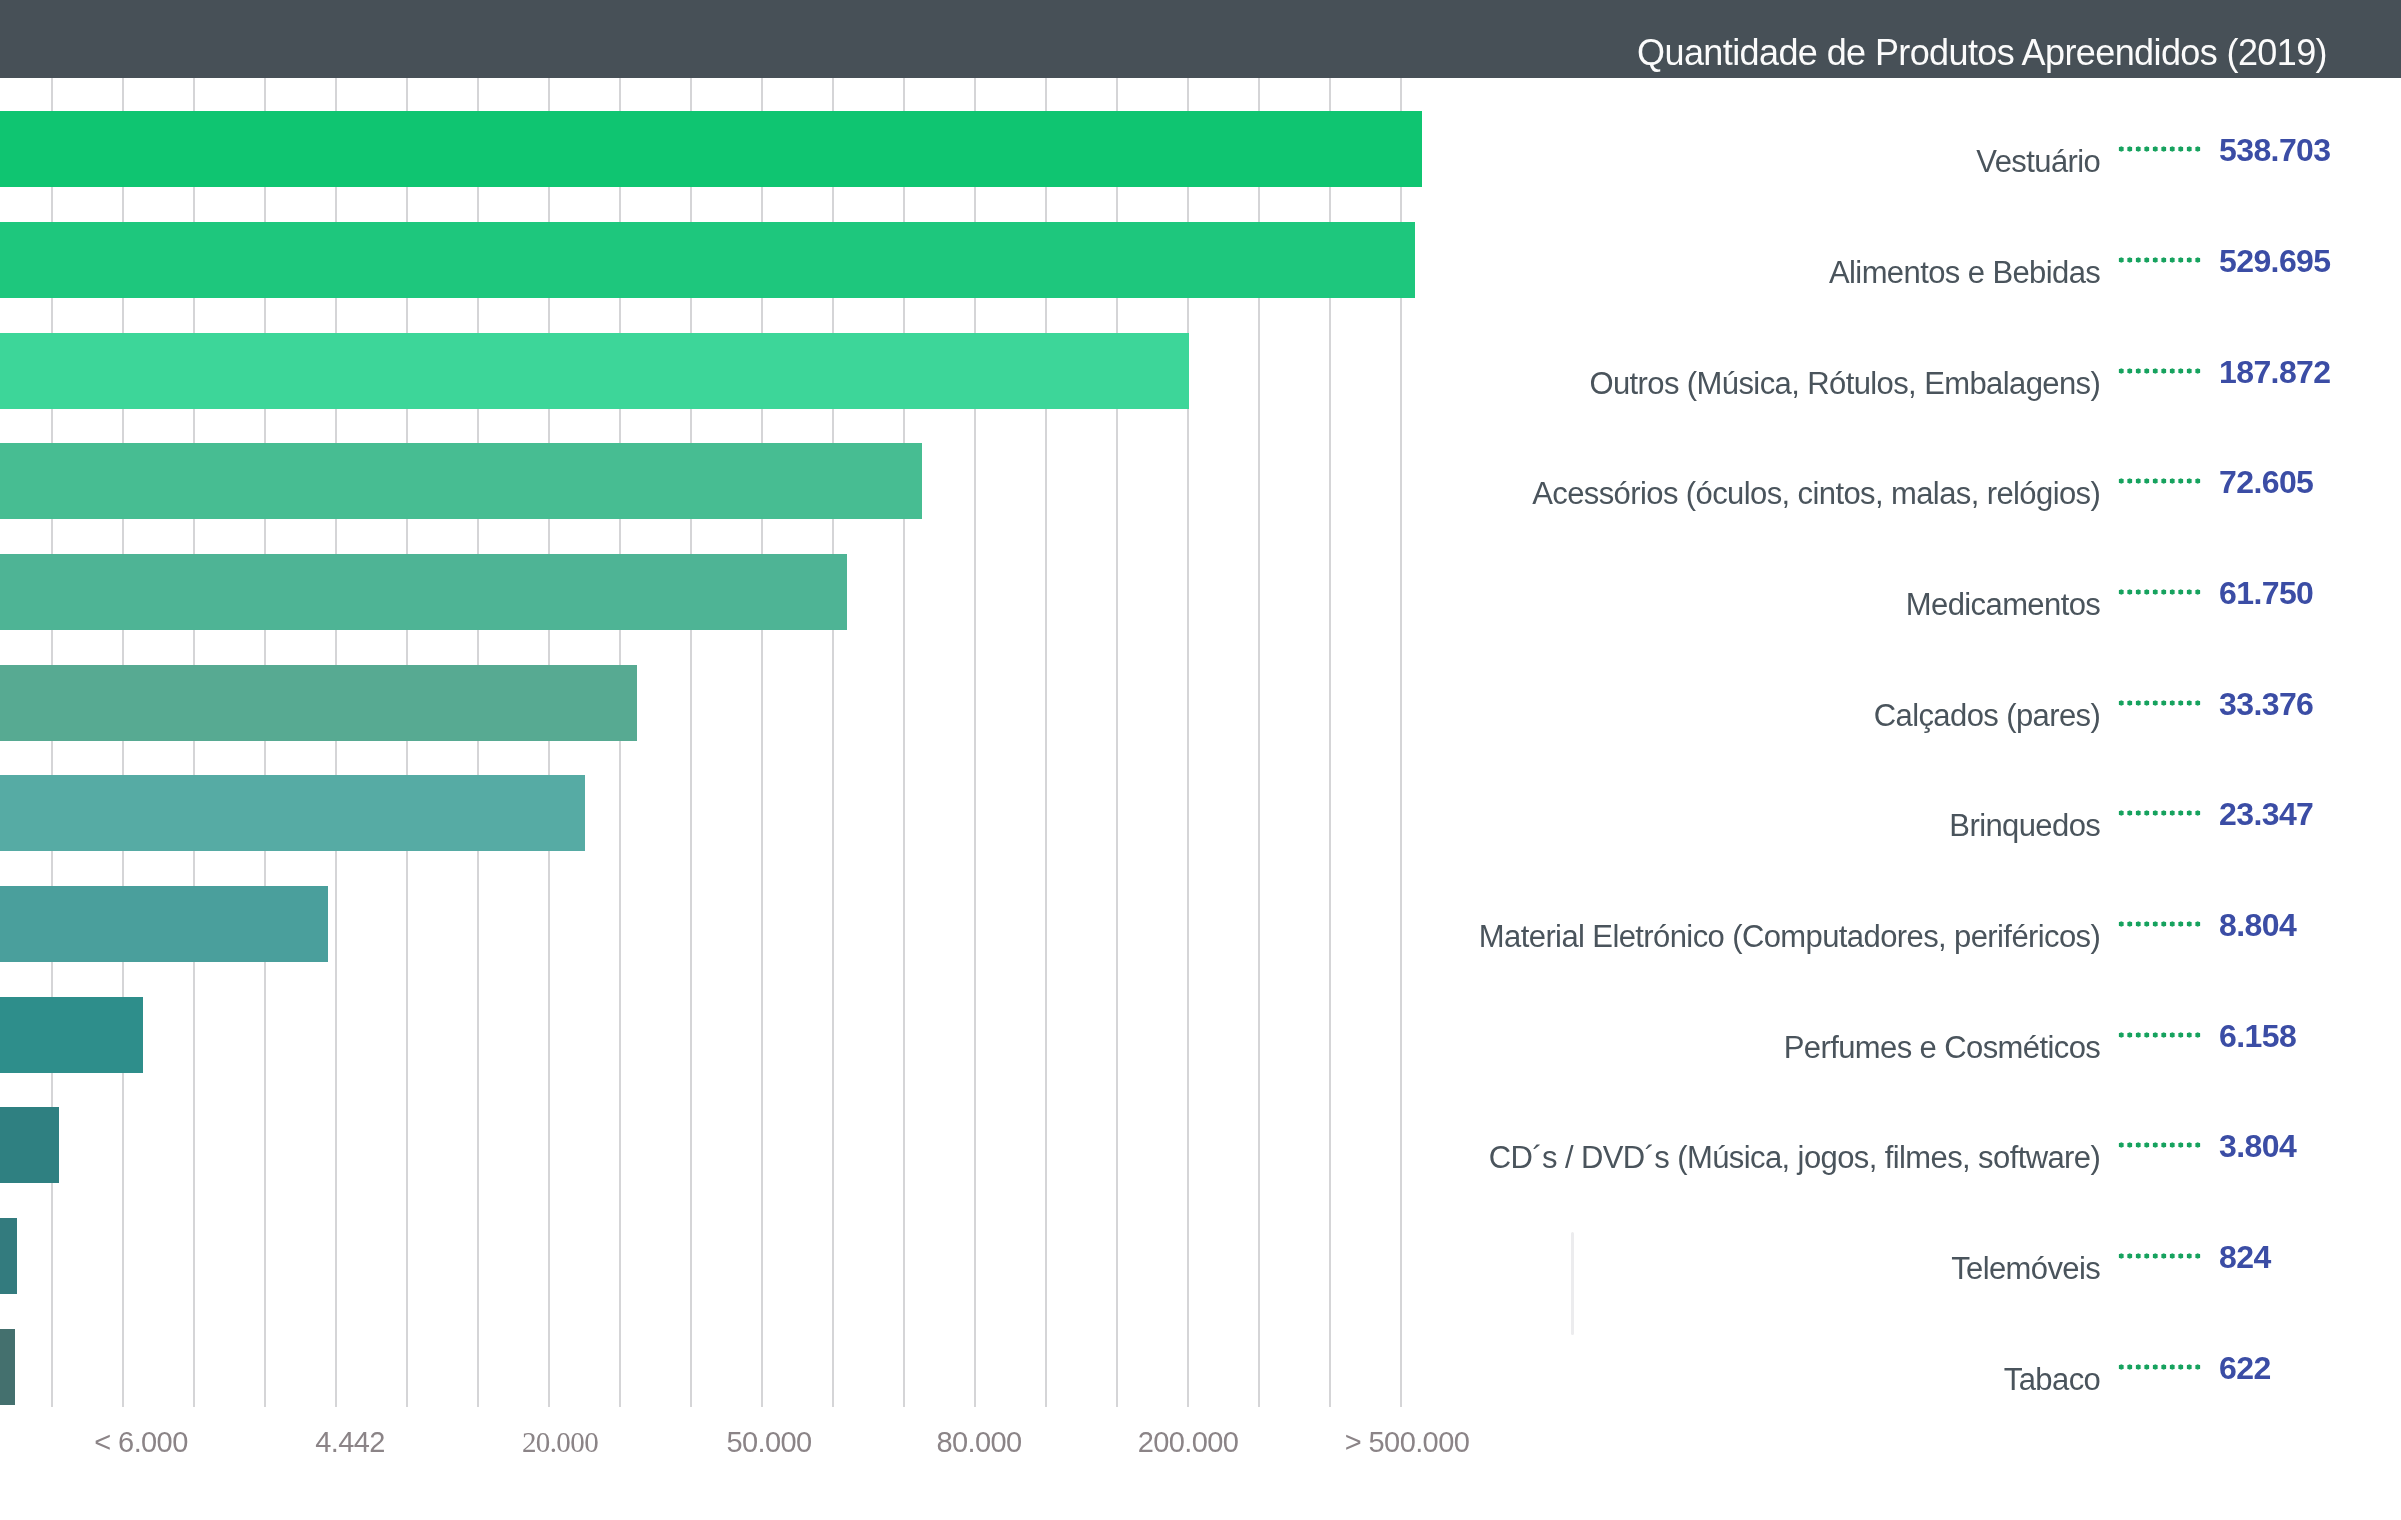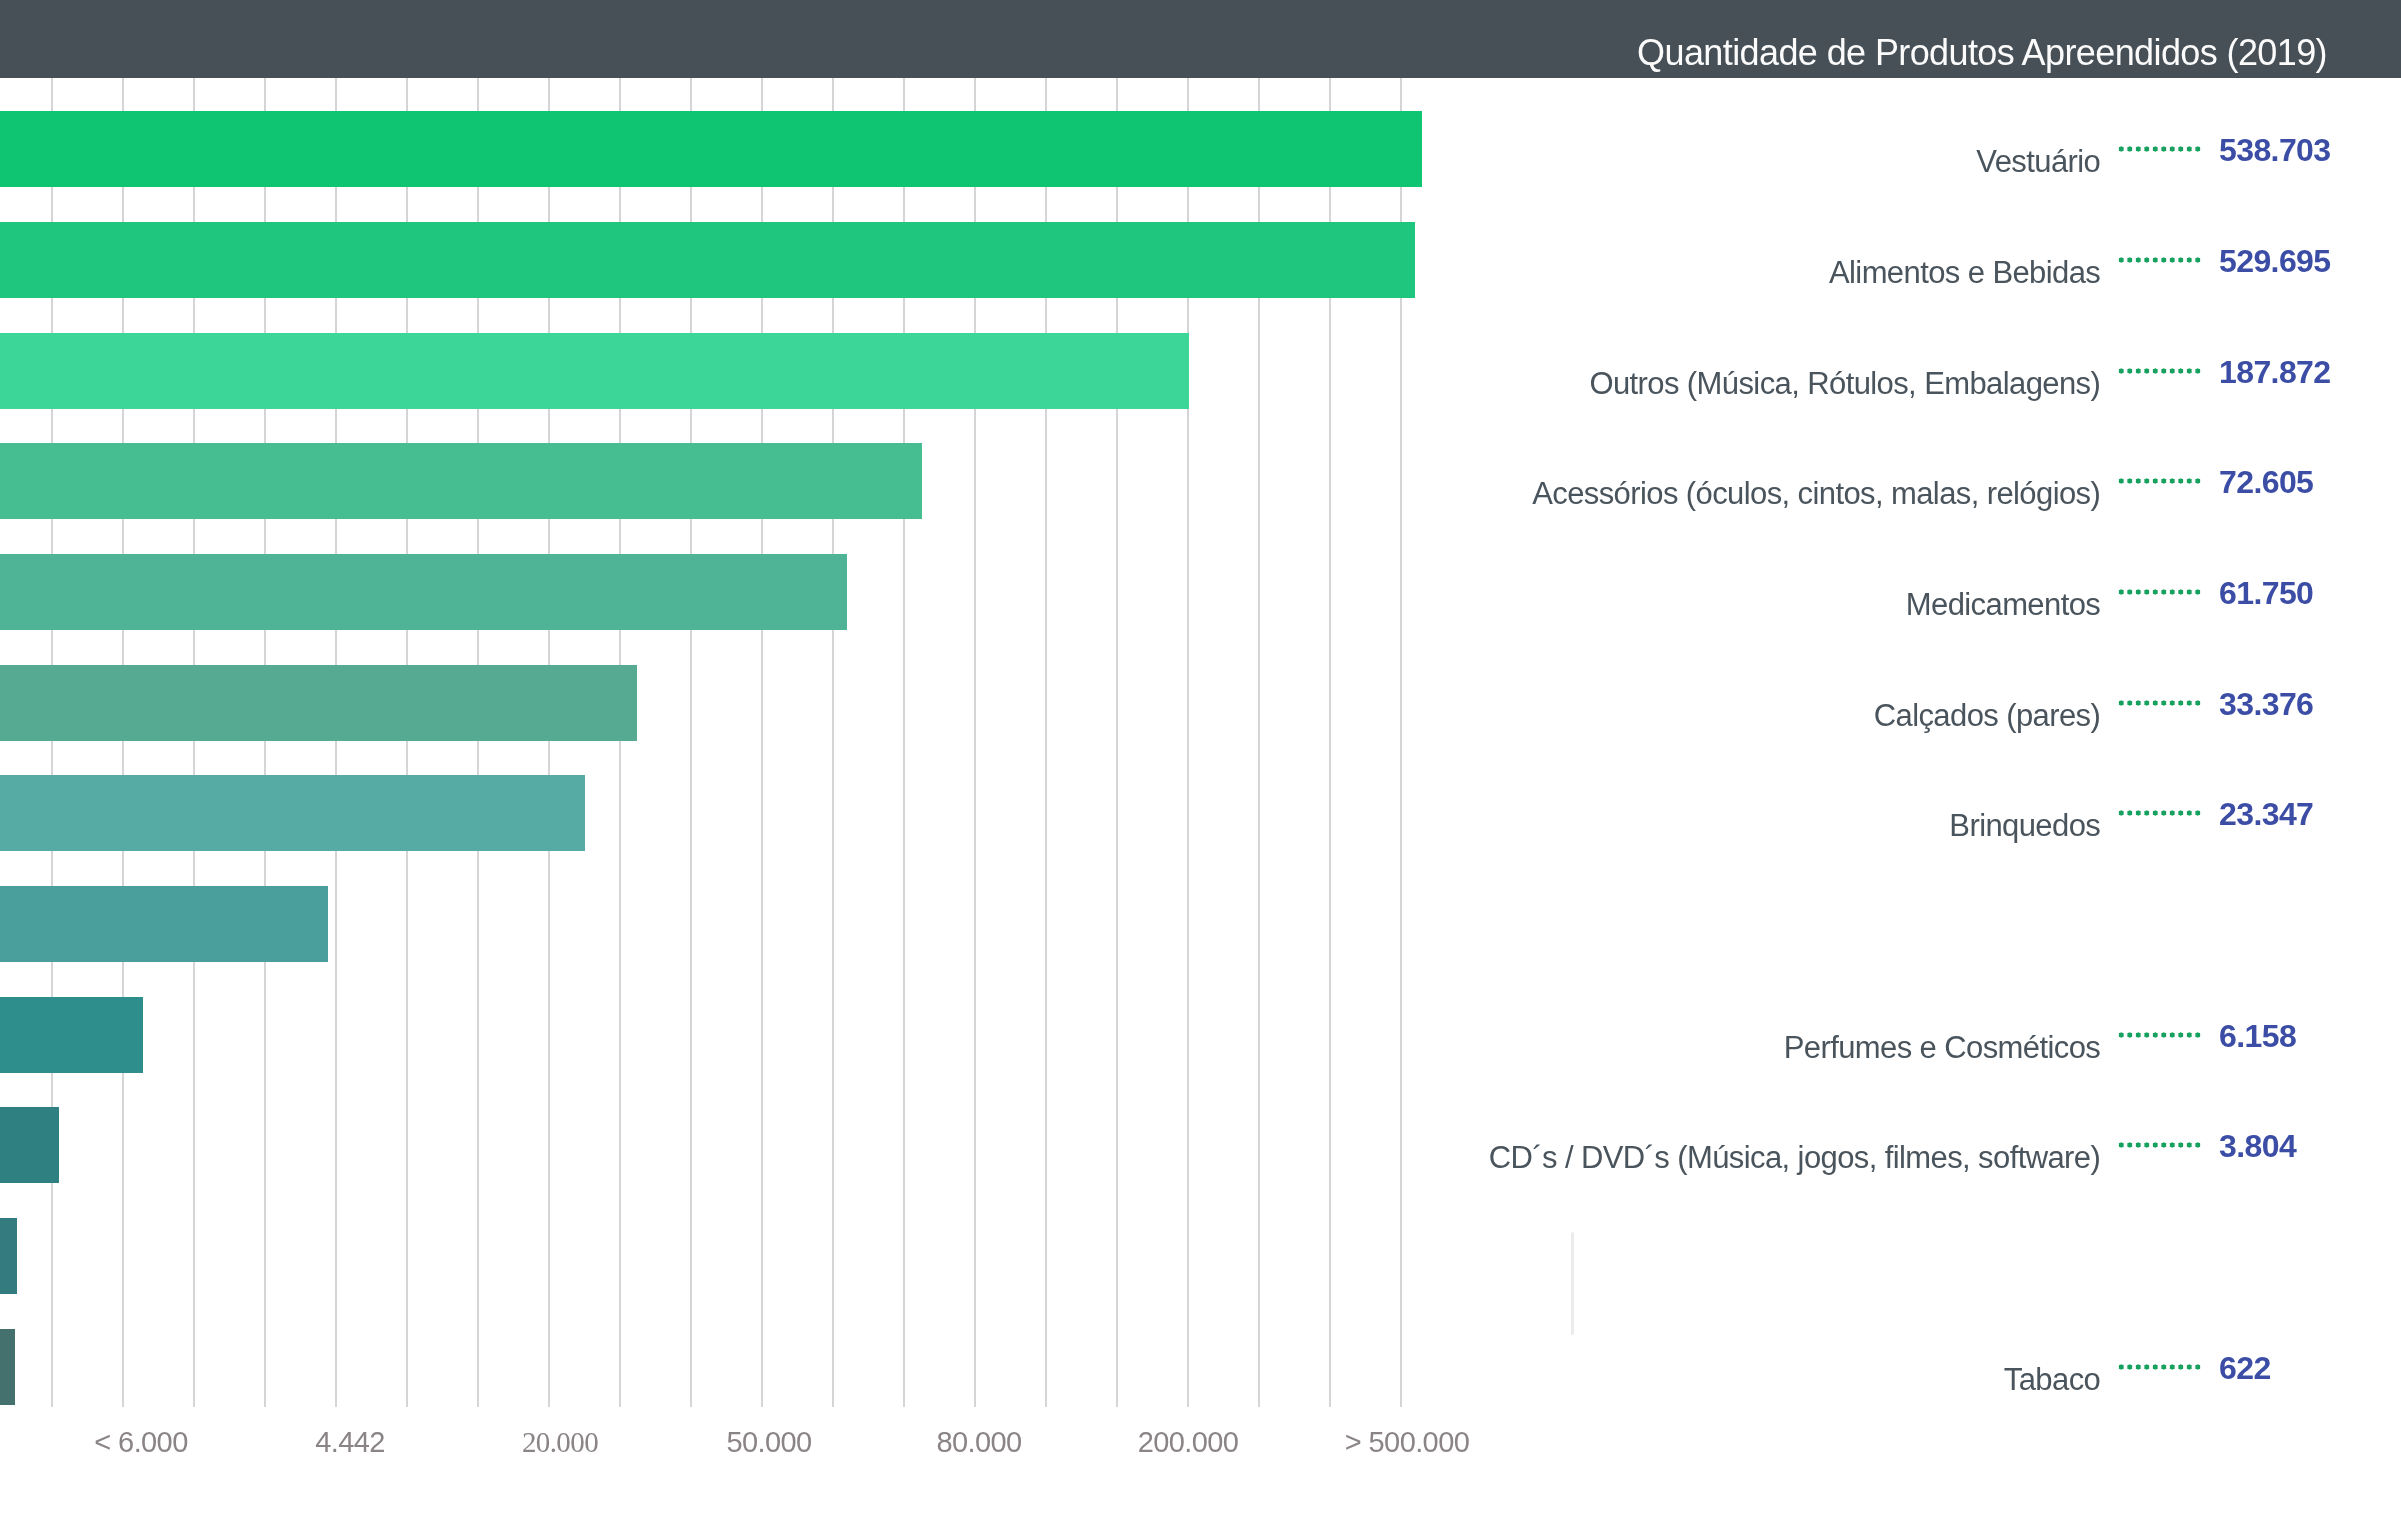--- a/index.html
+++ b/index.html
@@ -144,29 +144,39 @@
     <div class="row" style="top:587px">
       <span class="cat">Calçados (pares)</span>
       <span class="dots"></span>
       <span class="val">33.376</span>
     </div>
     <div class="row" style="top:697px">
       <span class="cat">Brinquedos</span>
       <span class="dots"></span>
       <span class="val">23.347</span>
     </div>
+    <div class="row" style="top:808px">
+      <span class="cat">Material Eletrónico (Computadores, periféricos)</span>
+      <span class="dots"></span>
+      <span class="val">8.804</span>
+    </div>
     <div class="row" style="top:919px">
       <span class="cat">Perfumes e Cosméticos</span>
       <span class="dots"></span>
       <span class="val">6.158</span>
     </div>
     <div class="row" style="top:1029px">
       <span class="cat">CD´s / DVD´s (Música, jogos, filmes, software)</span>
       <span class="dots"></span>
       <span class="val">3.804</span>
+    </div>
+    <div class="row" style="top:1140px">
+      <span class="cat">Telemóveis</span>
+      <span class="dots"></span>
+      <span class="val">824</span>
     </div>
     <div class="row" style="top:1251px">
       <span class="cat">Tabaco</span>
       <span class="dots"></span>
       <span class="val">622</span>
     </div>
 
     <span class="tick" style="left: 141px;">&lt; 6.000</span>
     <span class="tick" style="left: 350px;">4.442</span>
     <span class="tick" style="left: 560px; font-family: Liberation Serif, serif;">20.000</span>

